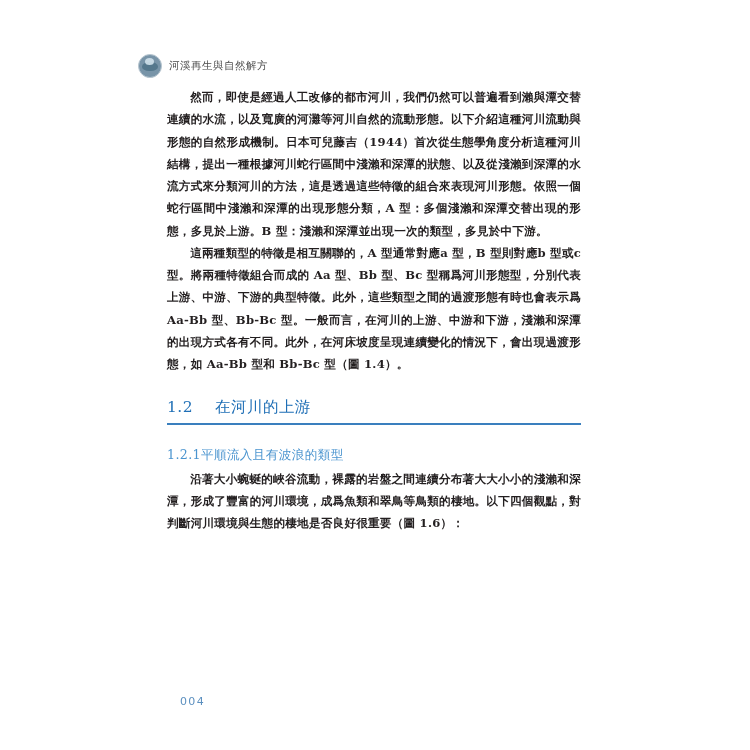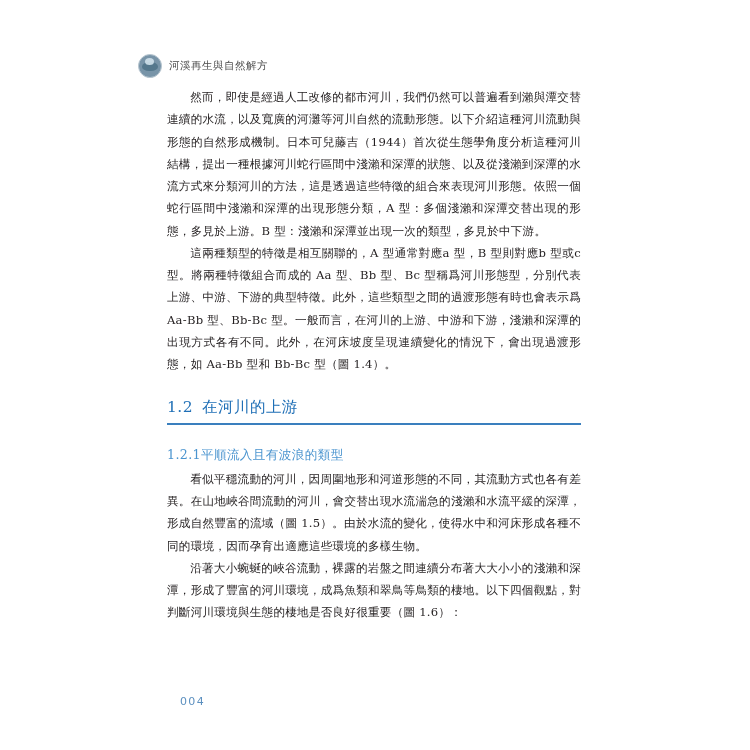--- a/index.html
+++ b/index.html
@@ -81,39 +81,40 @@
   }
   p.body {
     margin: 0 0 0 0;
     font-size: 11.6px;
     line-height: 1.92;
     text-align: justify;
     text-indent: 2em;
     letter-spacing: .02em;
     font-family: "DejaVu Serif", "Liberation Serif", serif;
     color: #231f20;
+    font-weight: bold;
   }
   p.body + p.body {
     margin-top: 0px;
   }
 
   
   .h2-wrap {
     margin-top: 22px;
     width: 414px;
   }
   .h2 {
     font-size: 15.5px;
     color: #1f6fb6;
     letter-spacing: .03em;
     font-family: "DejaVu Serif", "Liberation Serif", serif;
     padding-bottom: 5px;
   }
   .h2 .num {
-    margin-right: 9px;
+    margin-right: 22px;
   }
   .h2-rule {
     height: 1.5px;
     background: #3a7fbe;
     width: 414px;
   }
 
   
   .h3 {
     margin-top: 22px;
@@ -156,20 +157,19 @@
       <div class="h2">
         <span class="num">1.2</span><span>在河川的上游</span>
       </div>
       <div class="h2-rule"></div>
     </div>
 
     <div class="h3">
       <span class="num">1.2.1</span><span>平順流入且有波浪的類型</span>
     </div>
 
-    <p class="body">看似平穩流動的河川，因周圍地形和河道形態的不同，其流動方式也各有差異。在山地峽谷間流動的河川，會交替出現水流湍急的淺瀨和水流平緩的深潭，形成自然豐富的流域（圖 1.5）。由於水流的變化，使得水中和河床形成各種不同的環境，因而孕育出適應這些環境的多樣生物。</p>
     <p class="body">沿著大小蜿蜒的峽谷流動，裸露的岩盤之間連續分布著大大小小的淺瀨和深潭，形成了豐富的河川環境，成爲魚類和翠鳥等鳥類的棲地。以下四個觀點，對判斷河川環境與生態的棲地是否良好很重要（圖 1.6）：</p>
 
   </div>
 
   <div class="folio">004</div>
 
 </div>
 
 </body></html>

